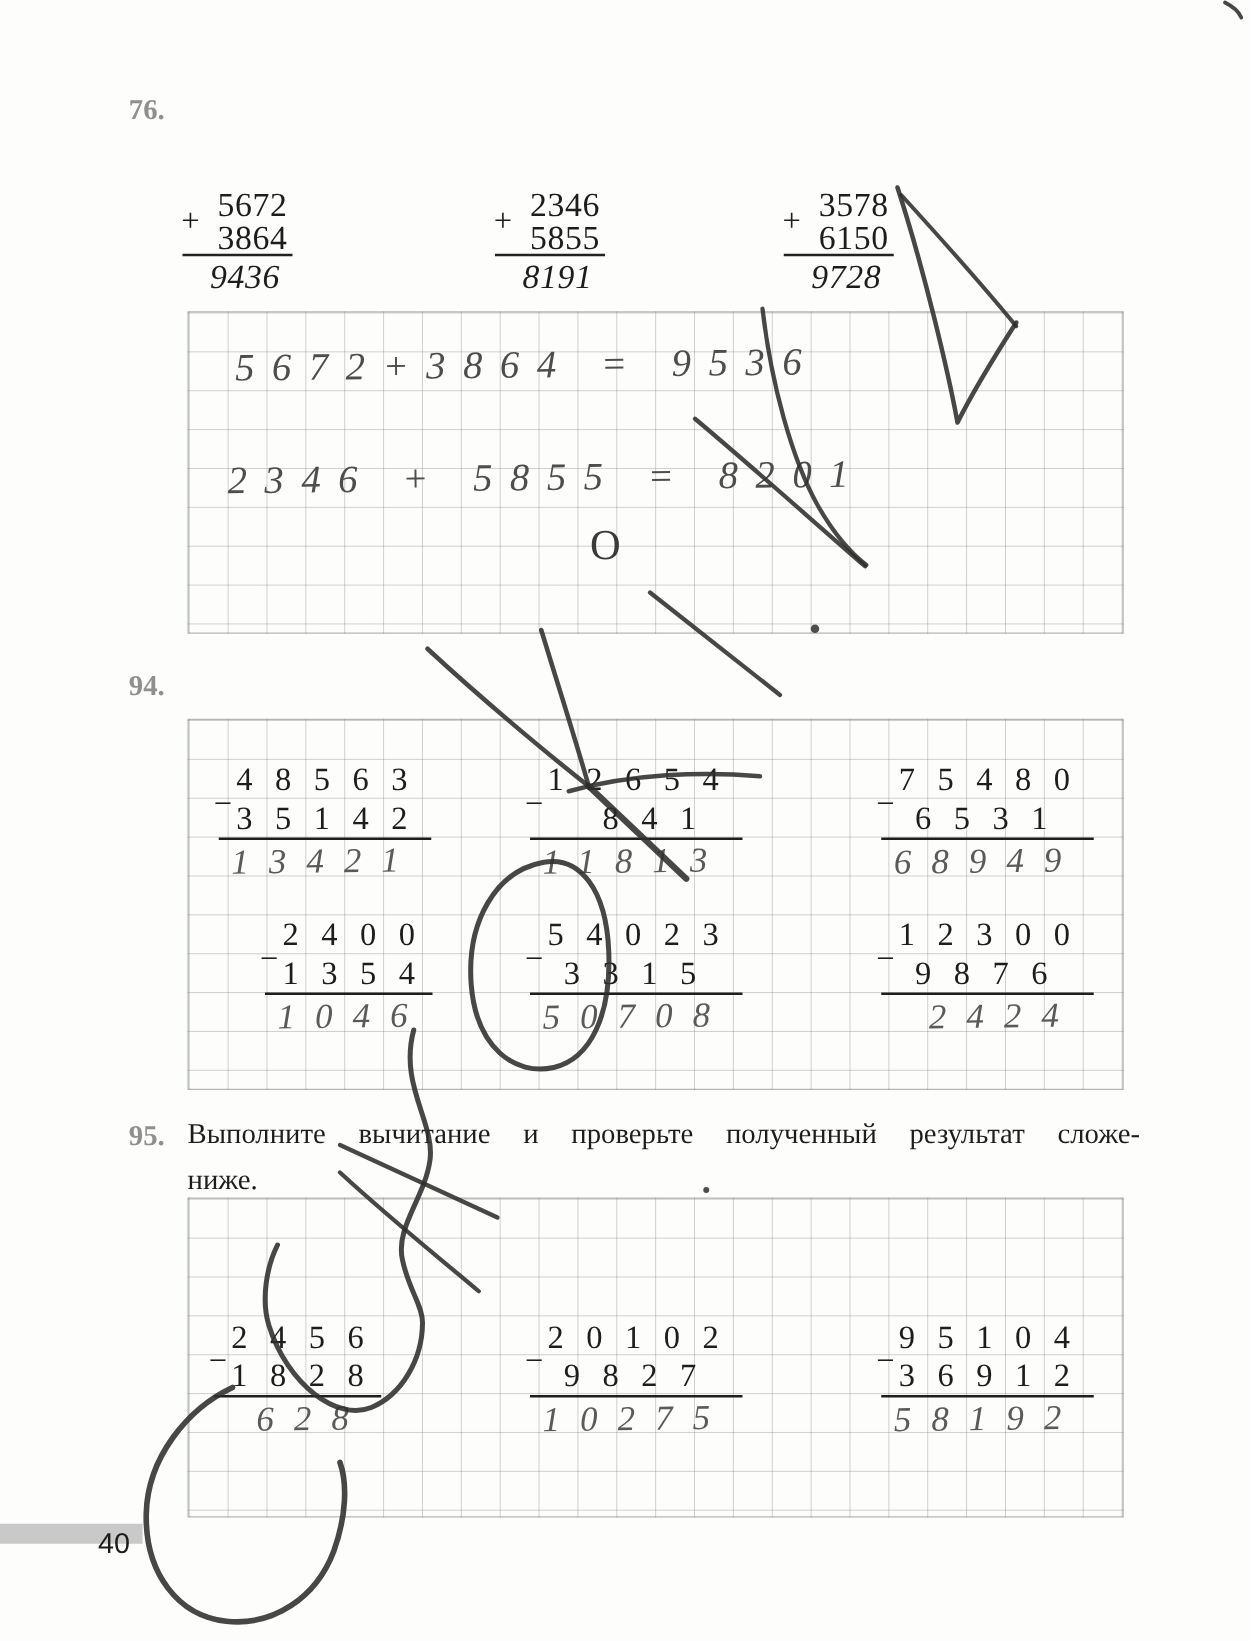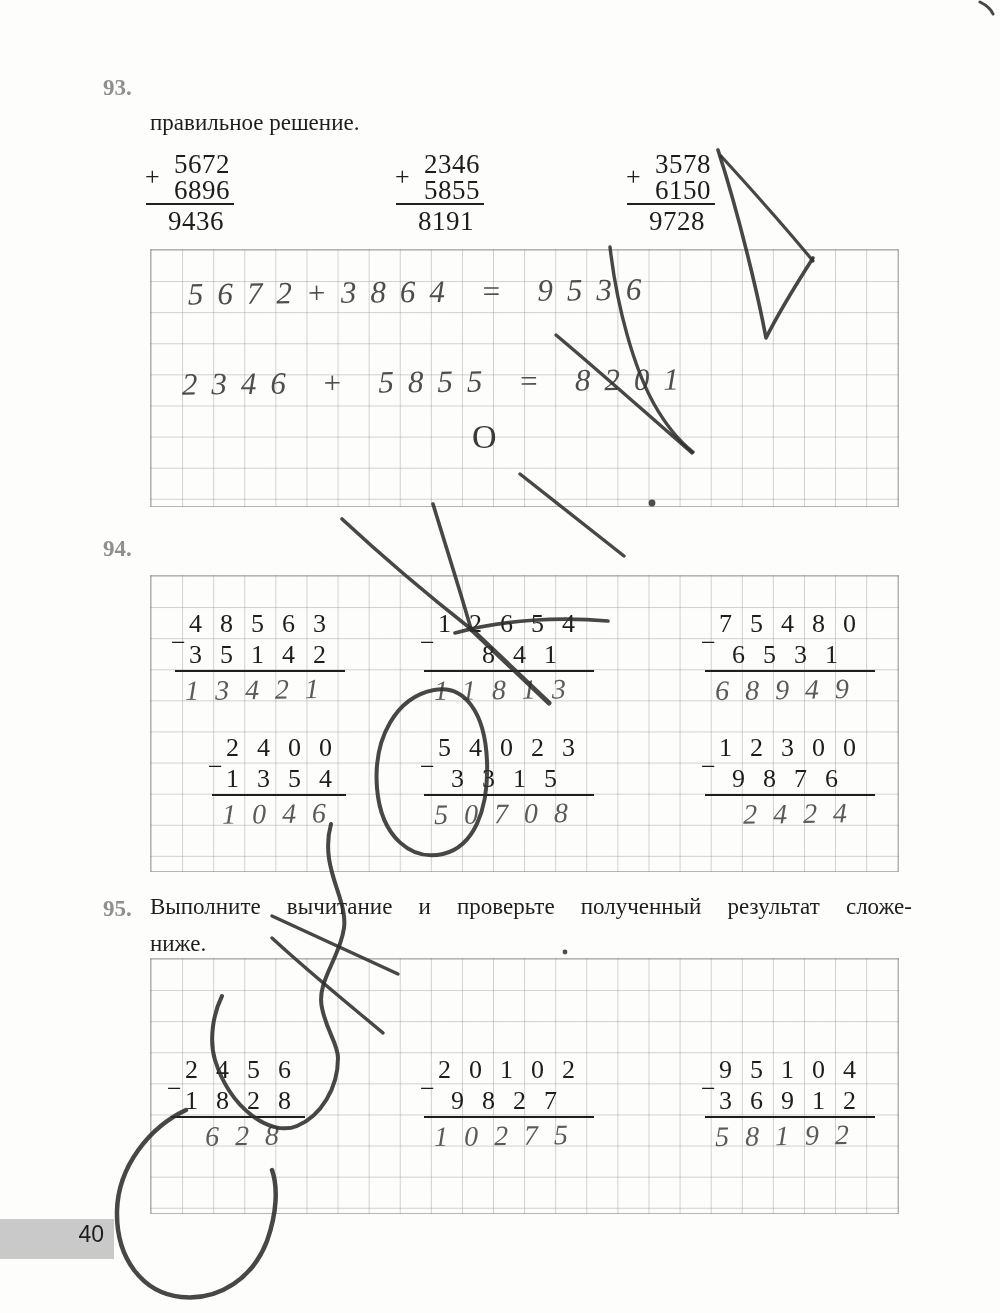--- a/index.html
+++ b/index.html
@@ -17,63 +17,62 @@
         background-image:
           linear-gradient(to right, rgba(130,136,136,.38) 1px, transparent 1px),
           linear-gradient(to bottom, rgba(130,136,136,.38) 1px, transparent 1px);
         background-size:31.1px 31.1px;}
 
   
   .add{position:absolute;width:110px;font-size:27px;line-height:26px;}
   .add .arow{width:70px;text-align:right;letter-spacing:.5px;}
   .add .plus{position:absolute;left:-15px;top:13px;font-size:26px;}
   .add .aline{position:absolute;left:-14px;top:52px;width:88px;border-top:2.2px solid #222;}
-  .add .ares{width:70px;text-align:right;margin-top:5px;margin-left:-6px;letter-spacing:.5px;}
+  .add .ares{width:70px;text-align:right;margin-top:5px;margin-left:-6px;letter-spacing:.5px;font-style:italic;}
 
   
   .sub{position:absolute;font-size:26px;}
   .sub .srow{text-align:right;letter-spacing:18px;margin-right:-18px;line-height:31px;margin-left:20px;}
   .w5 .srow{width:137px;}
   .w4 .srow{width:106px;}
   .sub .minus{position:absolute;left:2px;top:20px;font-size:26px;}
   .sub .sline{position:absolute;top:62px;left:6px;border-top:2.4px solid #1e1e1e;}
   .w5 .sline{width:170px;}
   .w4 .sline{width:134px;}
   .sub .ans{position:absolute;top:66px;left:16px;white-space:nowrap;
             font-family:"Liberation Serif",serif;font-style:italic;
             font-size:28px;letter-spacing:16px;color:var(--pencil,#555);transform:rotate(-0.8deg);}
 
   
   .hand-line{position:absolute;font-family:"Liberation Serif",serif;font-style:italic;
              font-size:31px;letter-spacing:14px;color:#4d4d4d;white-space:nowrap;transform:rotate(-0.6deg);}
   .hand-mark{position:absolute;font-family:"Liberation Serif",serif;font-size:34px;color:#3a3a3a;}
 
   
-  .page-band{position:absolute;left:0;top:1219px;width:114px;height:40px;
+  .page-band{position:absolute;left:0;top:1219px;width:114px;height:16px;
              background:var(--page-band-gray,#c9c9c9);}
   .page-num{position:absolute;right:10px;top:2px;font-family:"Liberation Sans",sans-serif;
             font-size:23px;color:#1c1c1c;}
 
   
   .scribbles{position:absolute;left:0;top:0;width:1000px;height:1313px;pointer-events:none;}
   .pen{fill:none;stroke:var(--pen-ink,#2e2e2e);stroke-linecap:round;stroke-linejoin:round;opacity:.88;}
   .pendot{fill:var(--pen-ink,#2e2e2e);opacity:.85;}
 </style>
 </head>
 <body>
 
 <div class="page">
 
-  <div class="ex-num" style="left:103px;top:75px">93.</div>
-  <div class="ex-text" style="left:150px;top:106px">правильное решение.</div>
+  <div class="ex-num" style="left:103px;top:75px">76.</div>
 
   <div class="add" style="left:160px;top:151px">
     <span class="plus">+</span>
     <div class="arow">5672</div>
-    <div class="arow">6896</div>
+    <div class="arow">3864</div>
     <div class="aline"></div>
     <div class="ares">9436</div>
   </div>
   <div class="add" style="left:410px;top:151px">
     <span class="plus">+</span>
     <div class="arow">2346</div>
     <div class="arow">5855</div>
     <div class="aline"></div>
     <div class="ares">8191</div>
   </div>

